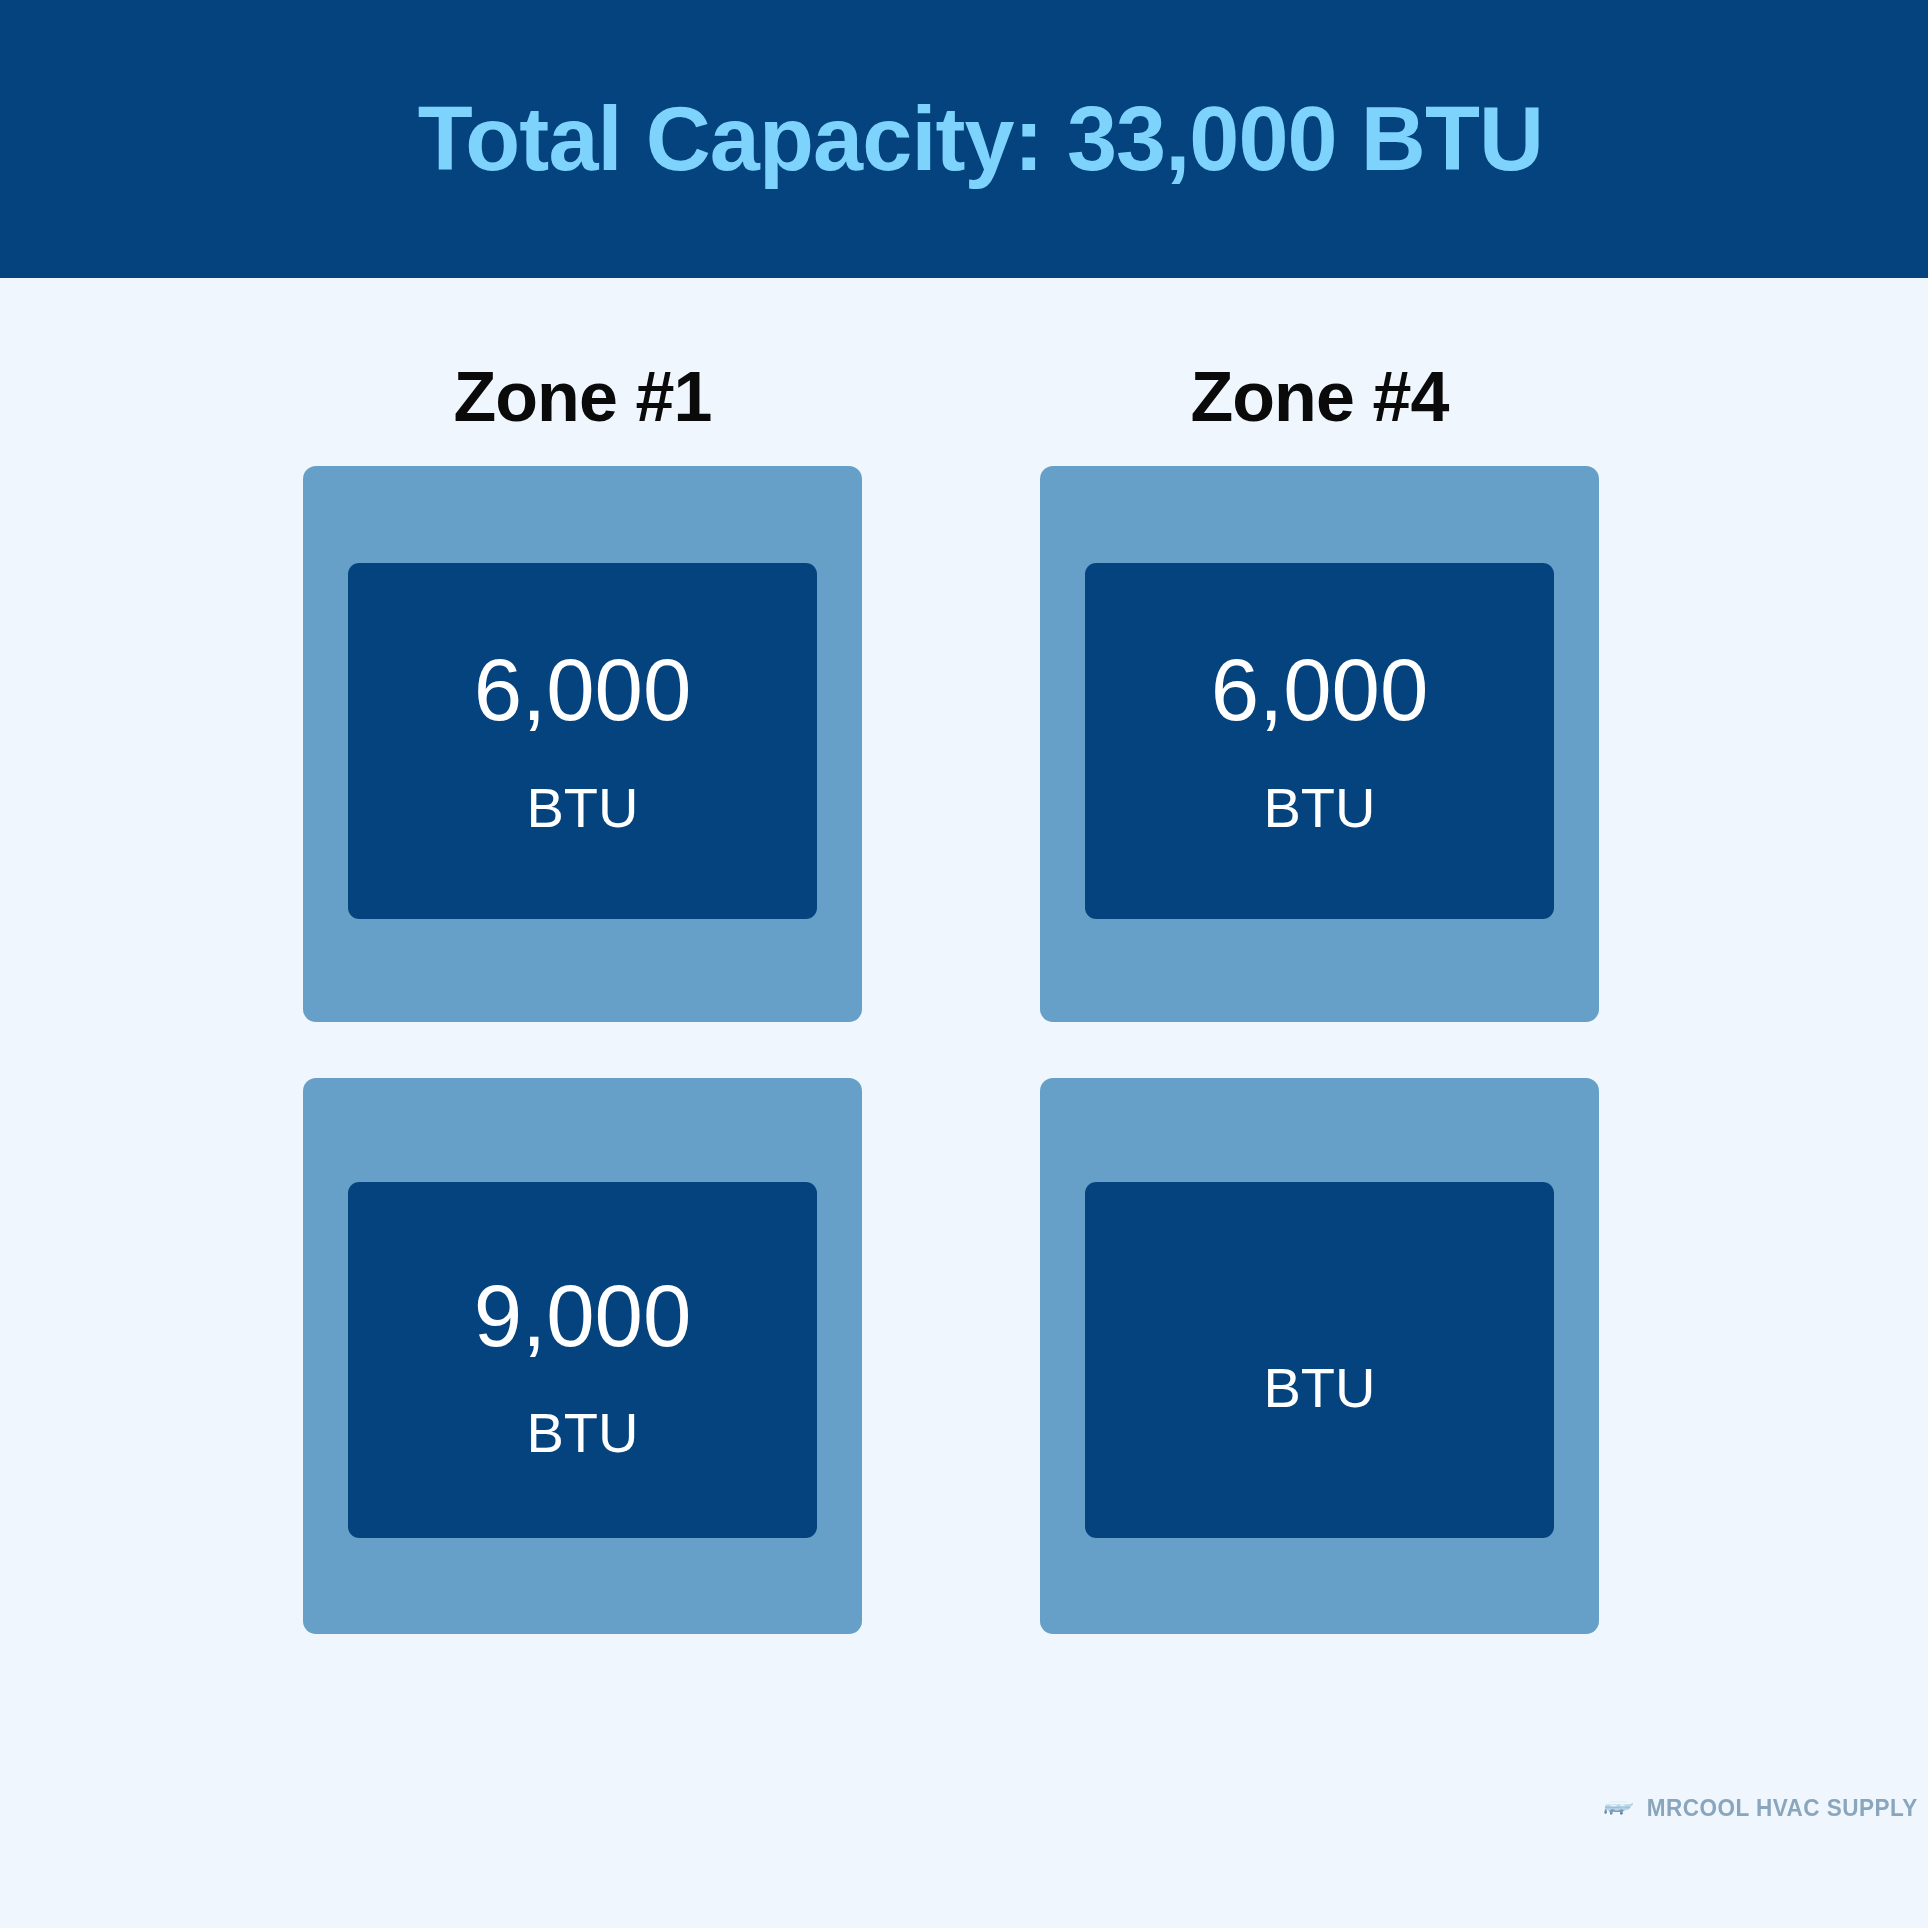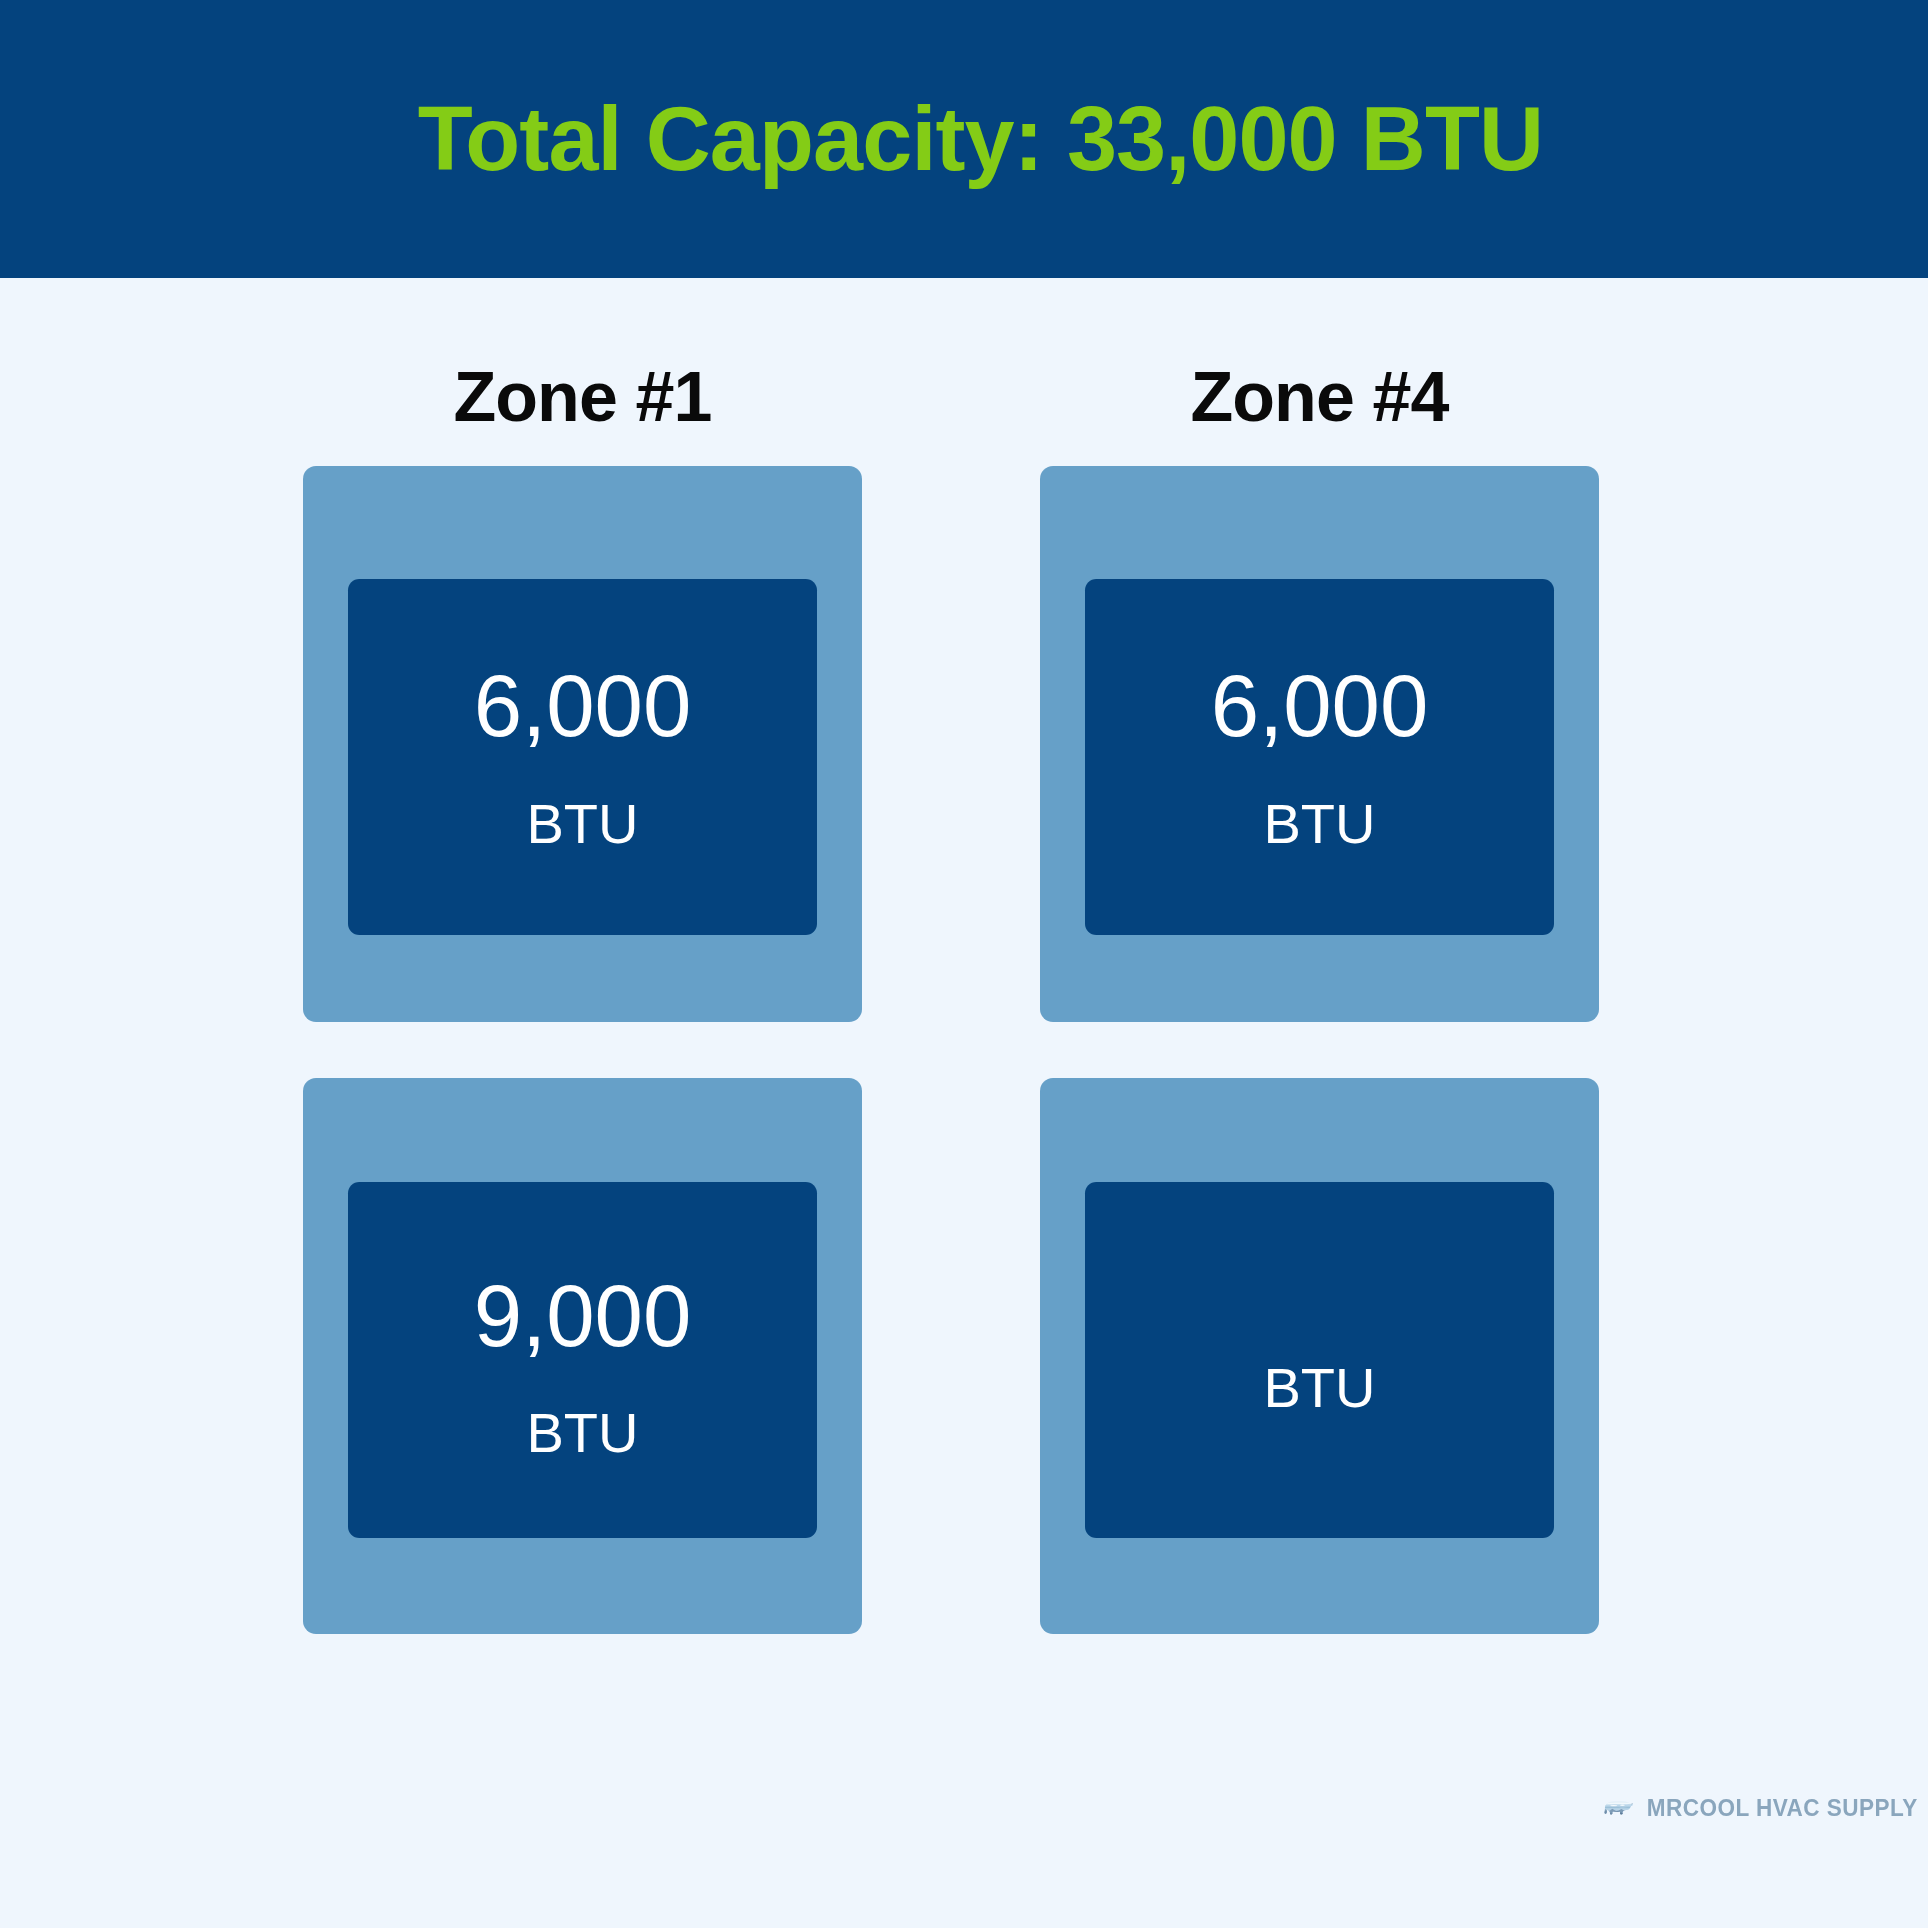--- a/index.html
+++ b/index.html
@@ -21,21 +21,21 @@
     left: 0;
     top: 0;
     width: 1928px;
     height: 278px;
     background: #04437e;
     display: flex;
     align-items: center;
     justify-content: center;
   }
   .header-title {
-    color: #84cc16;
+    color: #7dd3fc;
     font-size: 90px;
     font-weight: bold;
     letter-spacing: -0.9px;
     line-height: 1;
     white-space: nowrap;
     margin-left: 33px;
   }
 
   
   .zone-grid {
@@ -82,21 +82,21 @@
     width: 469px;
     background: #04437e;
     border-radius: 11.3px;
     display: flex;
     flex-direction: column;
     align-items: center;
     justify-content: center;
     box-sizing: border-box;
   }
   .zone-row-top .zone-inner {
-    top: 113px;
+    top: 97px;
     height: 356px;
     padding-top: 0;
   }
   .zone-row-bottom .zone-inner {
     top: 104px;
     height: 356px;
     padding-top: 13px;
   }
 
   .zone-value {

